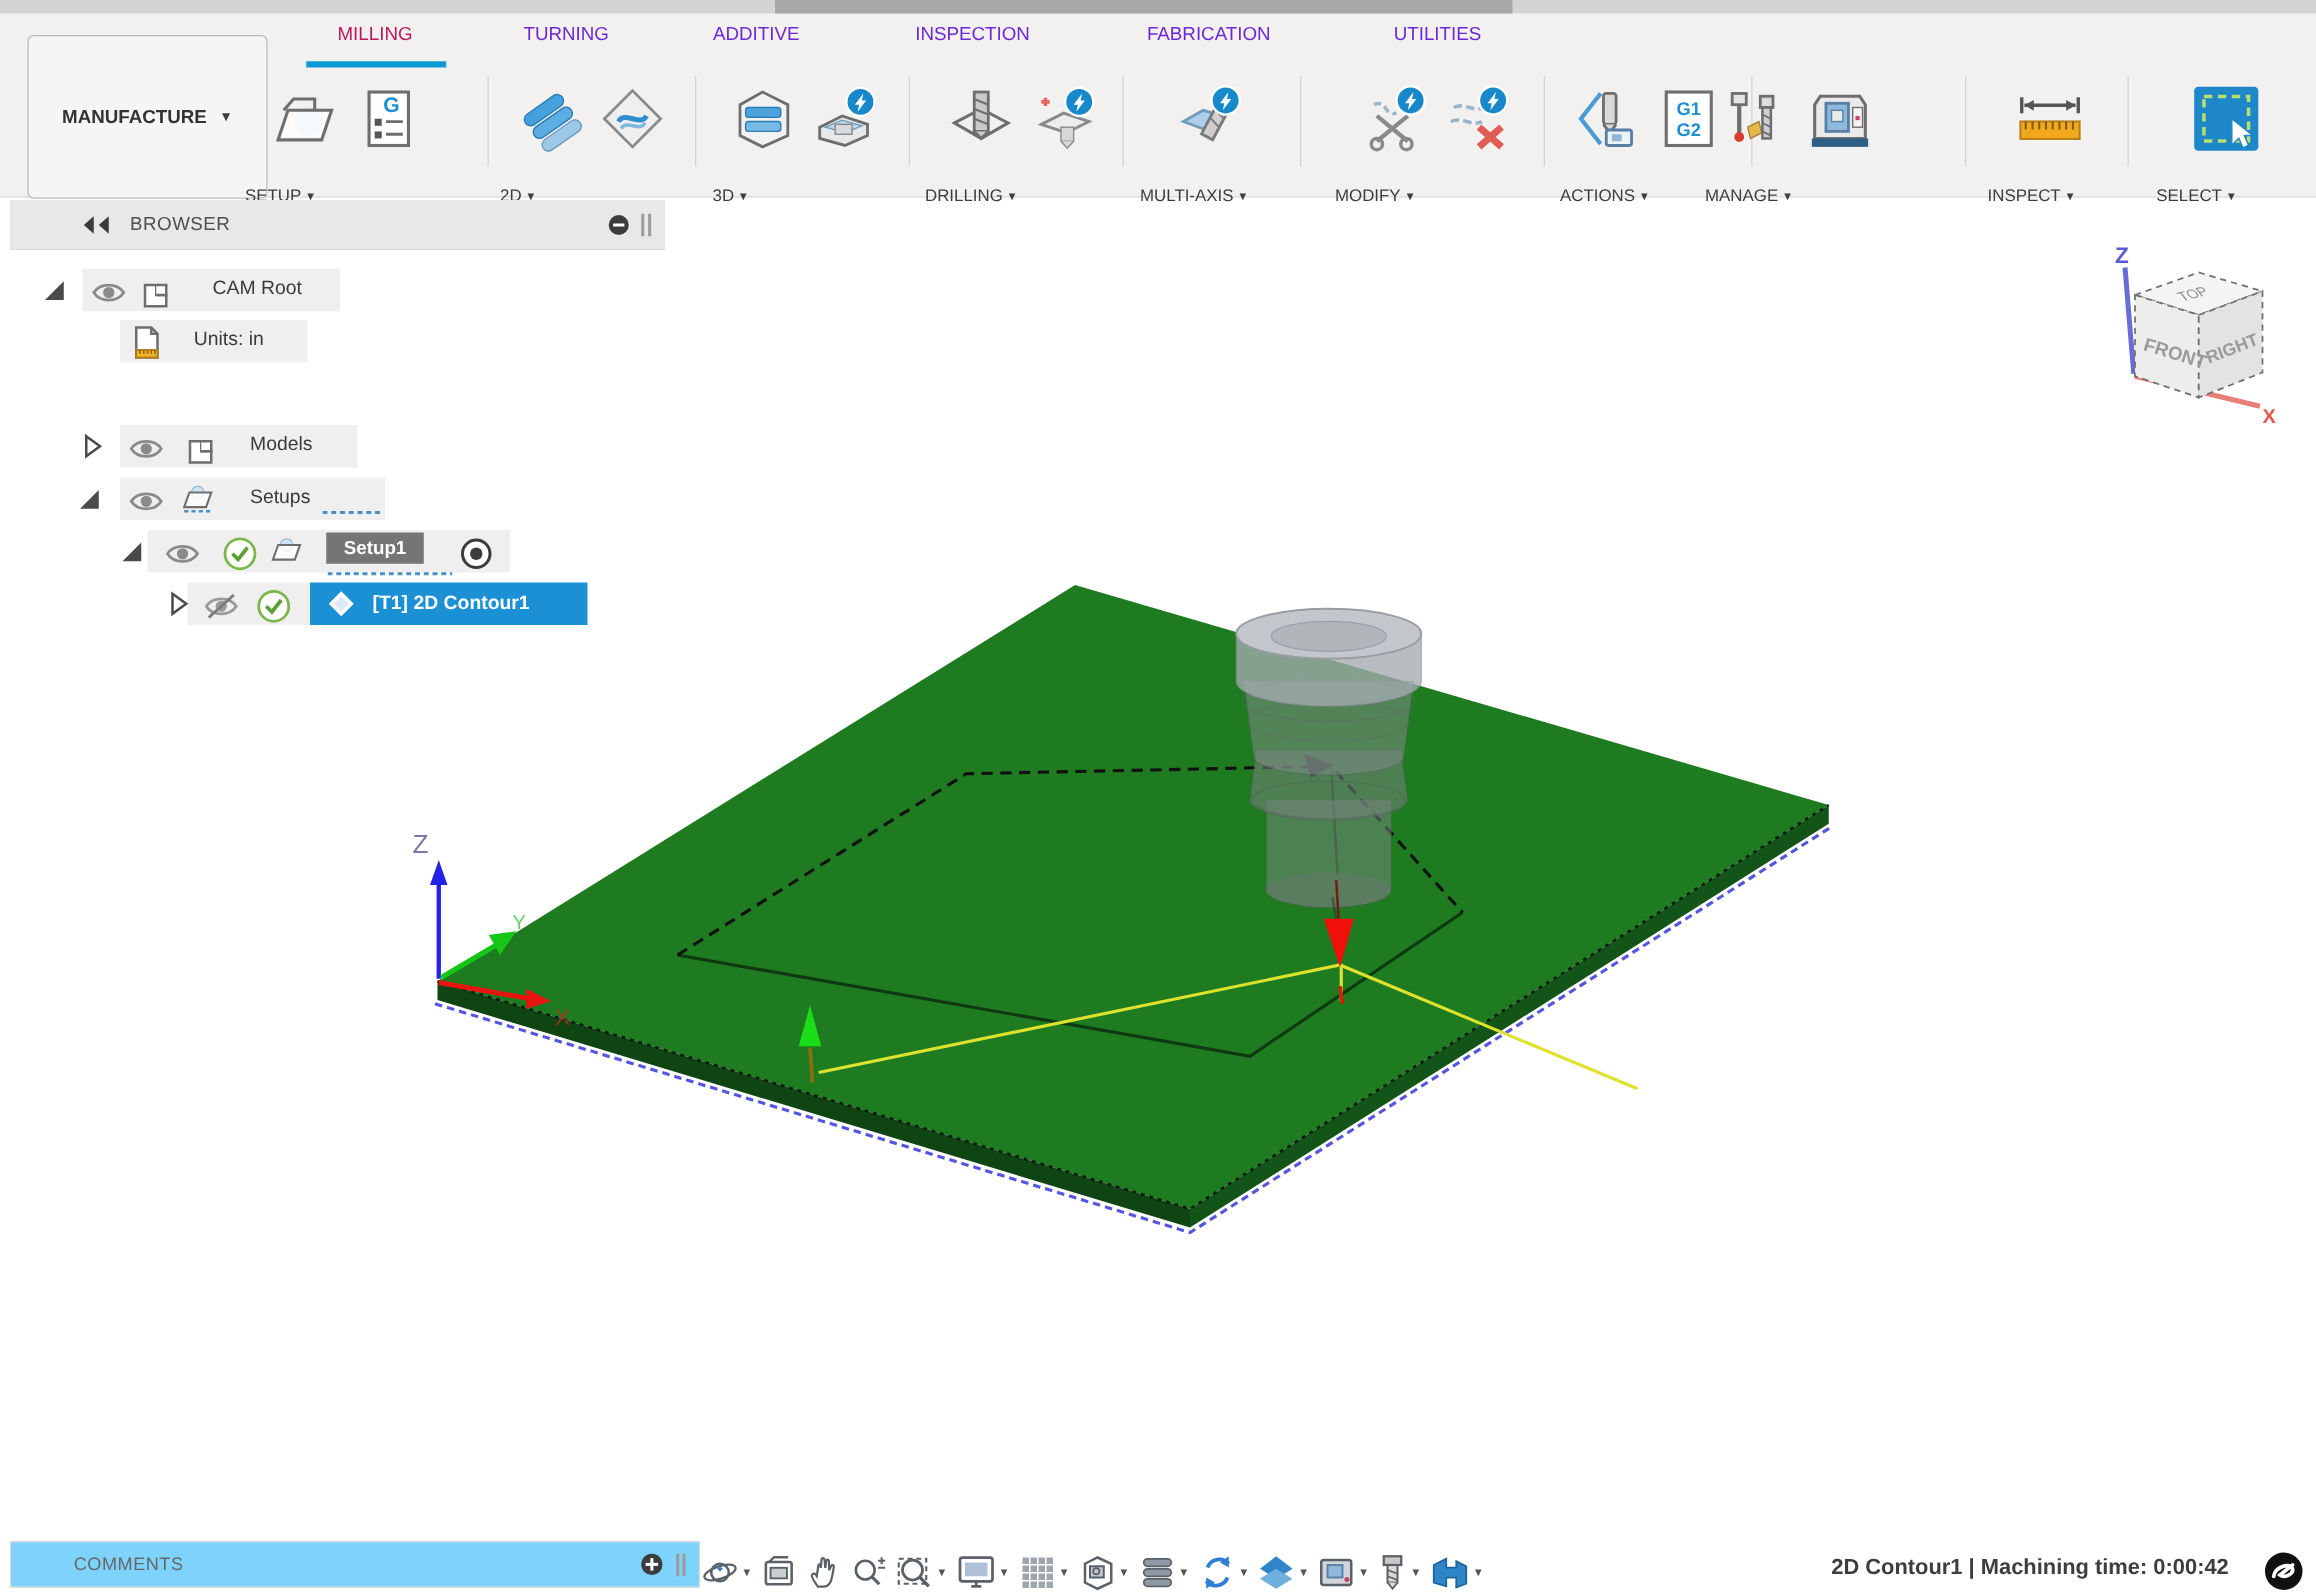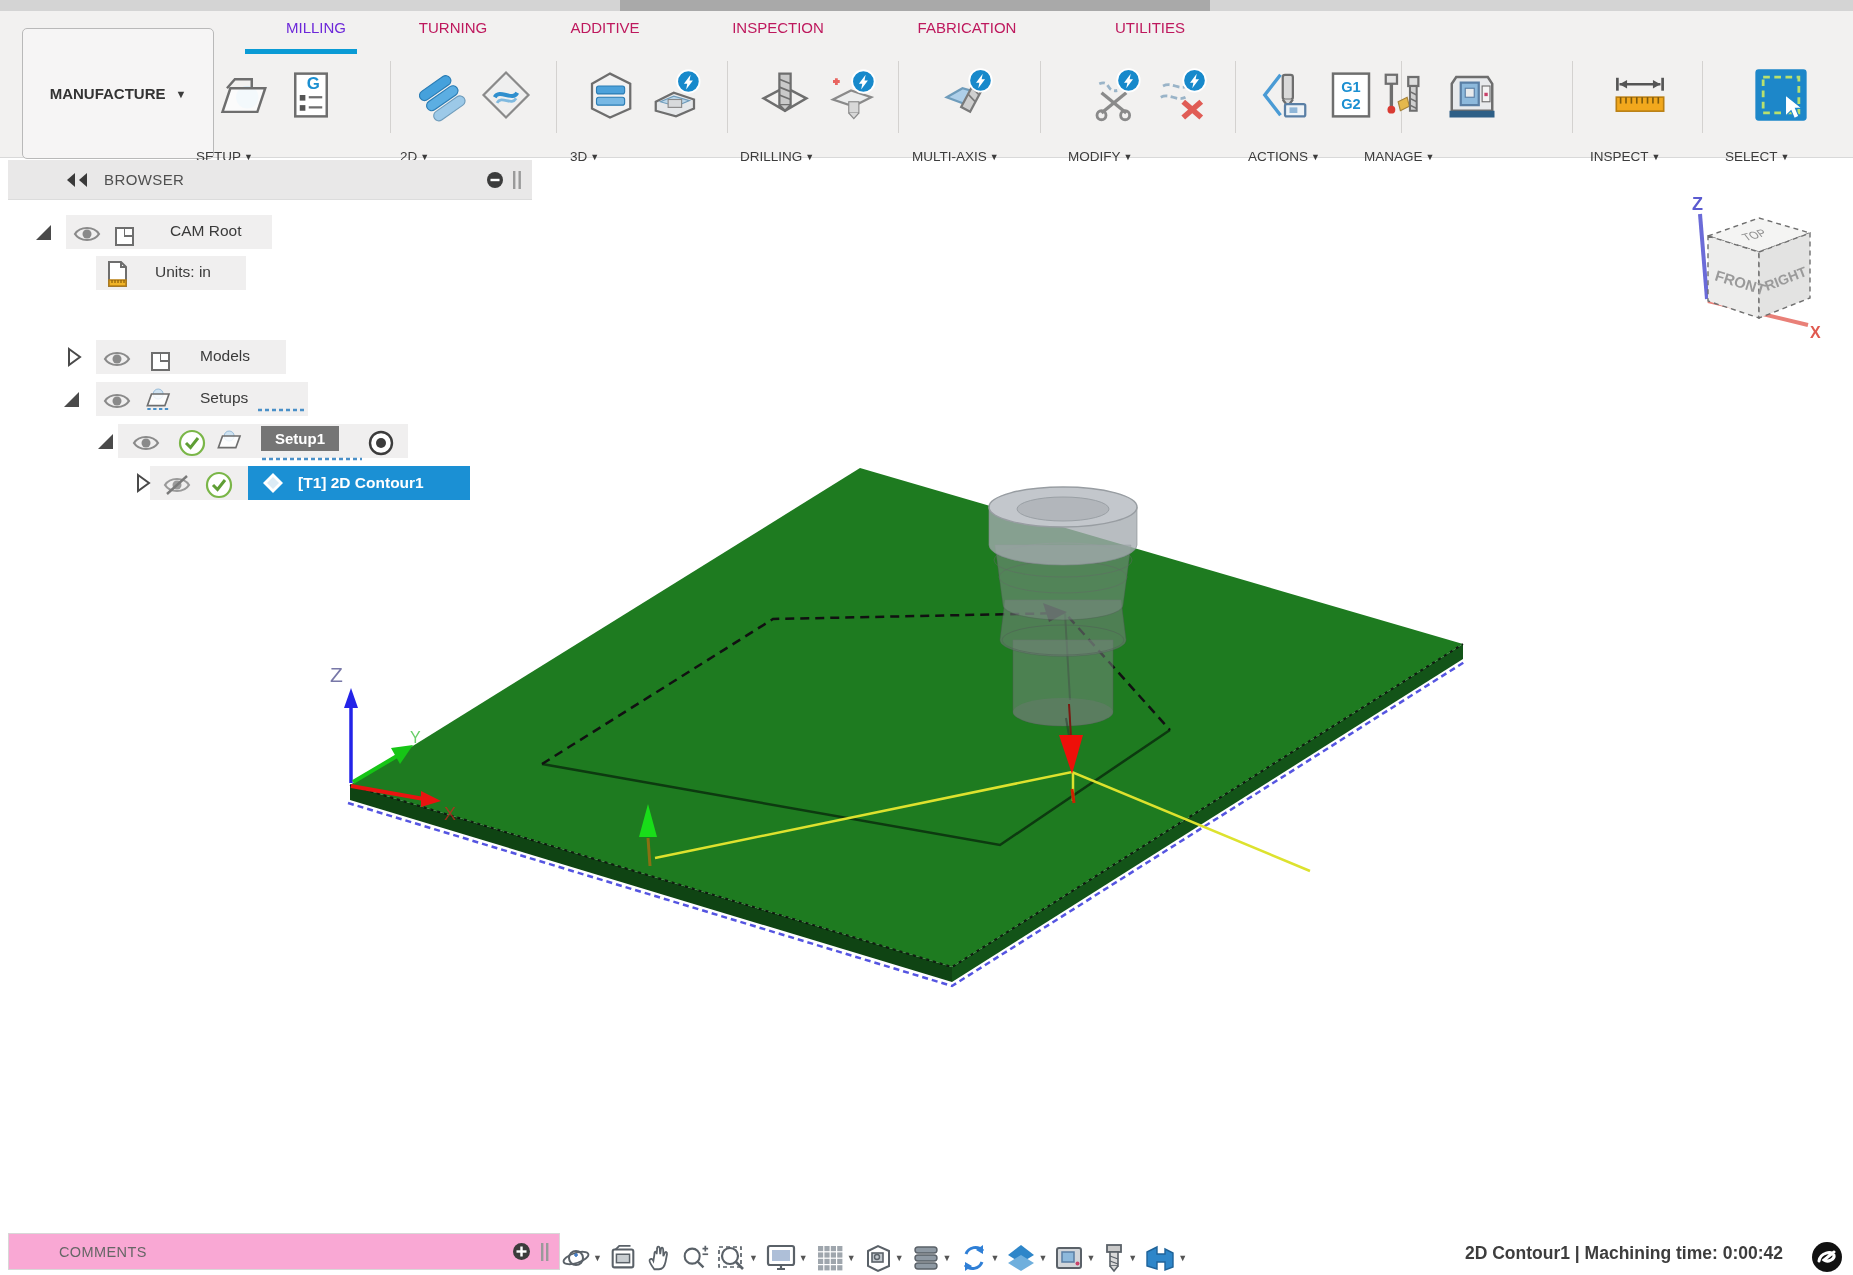--- a/index.html
+++ b/index.html
@@ -10,22 +10,22 @@
 
   
   #topstrip { left:0; top:0; width:1853px; height:11px; background:#d4d4d4; }
   #topstrip .seg { position:absolute; left:620px; top:0; width:590px; height:11px; background:#a9a9a9; }
 
   
   #ribbon { left:0; top:11px; width:1853px; height:147px; background:#f2f1f0; border-bottom:1px solid #d9d9d9; }
   #wsbtn { left:22px; top:17px; width:192px; height:131px; border:1px solid #b9b9b9; border-radius:5px;
     background:#f6f5f5; display:flex; align-items:center; justify-content:center; gap:7px;
     font-size:15px; font-weight:bold; color:#333; cursor:pointer; }
-  .tab { top:8px; transform:translateX(-50%); font-size:15px; color:#be185d; cursor:pointer; white-space:nowrap; }
-  .tab.active { color:#6d28d9;margin-left:16px; }
+  .tab { top:8px; transform:translateX(-50%); font-size:15px; color:#6d28d9; cursor:pointer; white-space:nowrap; }
+  .tab.active { color:#be185d; }
   #tab-underline { left:245px; top:38px; width:112px; height:5px; background:#0a9bd5; }
   .vsep { top:50px; width:1px; height:72px; background:#d4d2d0; }
   .rgroup { top:46px; height:96px; }
   .gicons { display:flex; justify-content:center; align-items:center; gap:8px; height:76px; }
   .ribbon-btn { width:58px; height:72px; display:flex; align-items:center; justify-content:center; cursor:pointer; border-radius:3px; }
   .glabel { text-align:left; font-size:13.5px; color:#3c3c3c; cursor:pointer; margin-top:16px; white-space:nowrap; }
   .caret { font-size:9px; color:#3c3c3c; margin-left:3px; vertical-align:1px; }
 
   
   #browser-header { left:8px; top:160px; width:524px; height:40px; background:#e9e8e8;
@@ -36,21 +36,21 @@
   .tri { width:20px; height:20px; flex:none; cursor:pointer; }
   .ticon { width:30px; height:30px; flex:none; }
   .tlabel { font-size:15.5px; color:#3a3a3a; white-space:nowrap; position:relative; }
   #setup1-badge { background:#757575; color:#fff; font-weight:bold; font-size:15px;
     padding:4px 14px; position:relative; cursor:pointer; }
   #contour-row-sel { position:absolute; left:248px; top:0; width:222px; height:34px; background:#1b90d4;
     display:flex; align-items:center; cursor:pointer; }
   #contour-row-sel .tlabel { color:#ffffff; font-weight:bold; }
 
   
-  #comments-bar { left:8px; top:1233px; width:552px; height:37px; background:#f9a8d4;
+  #comments-bar { left:8px; top:1233px; width:552px; height:37px; background:#7dd3fc;
     border:1px solid #d8d7d7; display:flex; align-items:center; }
   #comments-title { font-size:14.5px; color:#666; letter-spacing:.4px; margin-left:50px; flex:1; }
   #navbar { left:558px; top:1239px; height:38px; display:flex; align-items:center; gap:2px; }
   .nav-btn { display:flex; align-items:center; cursor:pointer; padding:1px 2px; border-radius:3px; }
   .ncaret { font-size:9px; color:#555; margin-left:1px; }
   #status-text { top:1243px; right:70px; position:absolute; font-size:17.5px; font-weight:bold; color:#3d3d3d; white-space:nowrap;margin-left:46px; }
   #fusion-badge { left:1810px; top:1240px; cursor:pointer; }
 
   svg text { font-family:"Liberation Sans", sans-serif; }
 </style>

